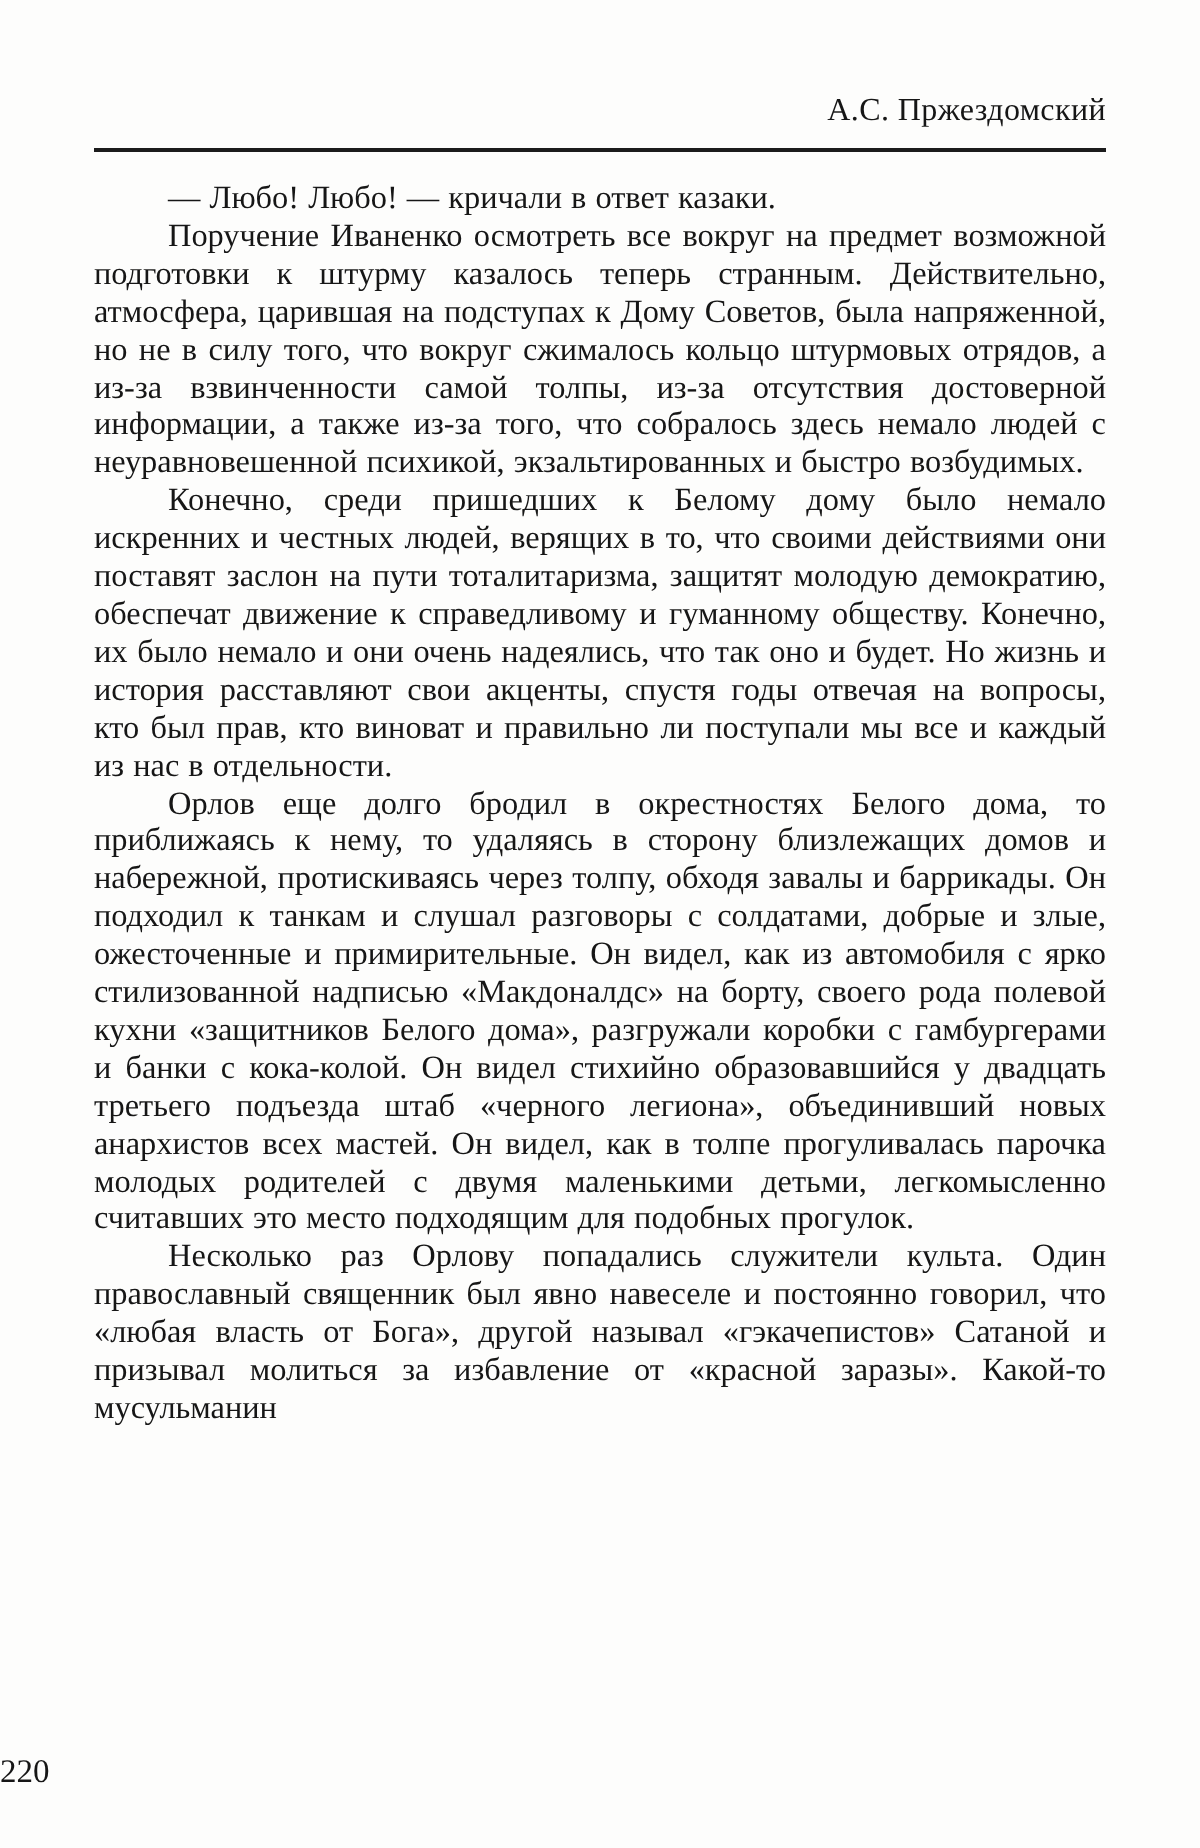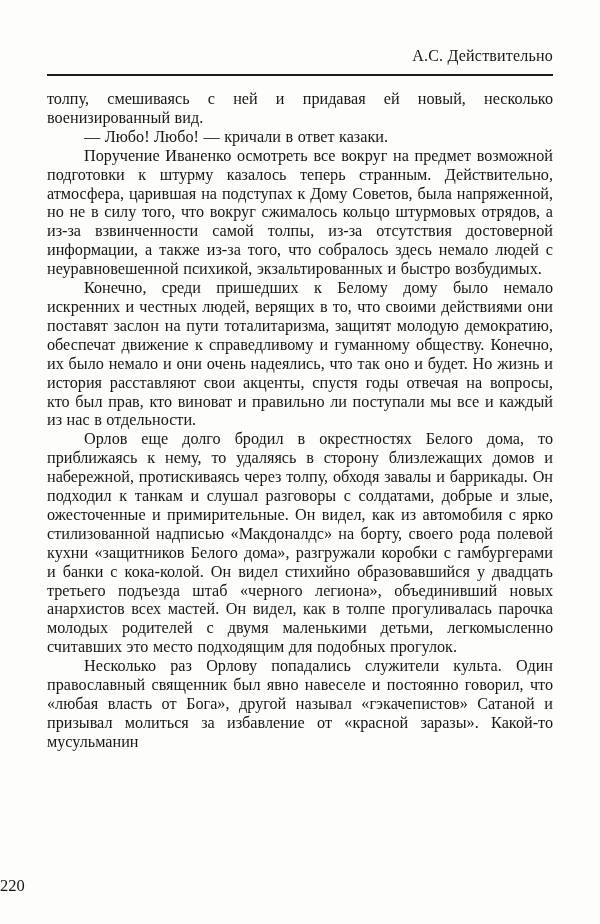--- a/index.html
+++ b/index.html
@@ -56,27 +56,26 @@
       font-size: 16.5px;
       color: #161616;
     }
   </style>
 </head>
 <body>
 
 <div class="page">
 
   <div class="page-header">
-    <span>А.С. Действительно</span>
+    <span>А.С. Пржездомский</span>
   </div>
 
   <hr class="header-rule">
 
   <div class="body-text" lang="ru">
-    <p class="no-indent">толпу, смешиваясь с ней и придавая ей новый, несколько военизированный вид.</p>
     <p>— Любо! Любо! — кричали в ответ казаки.</p>
     <p>Поручение Иваненко осмотреть все вокруг на предмет возможной подготовки к штурму казалось теперь странным. Действительно, атмосфера, царившая на подступах к Дому Советов, была напряженной, но не в силу того, что вокруг сжималось кольцо штурмовых отрядов, а из-за взвинченности самой толпы, из-за отсутствия достоверной информации, а также из-за того, что собралось здесь немало людей с неуравновешенной психикой, экзальтированных и быстро возбудимых.</p>
     <p>Конечно, среди пришедших к Белому дому было немало искренних и честных людей, верящих в то, что своими действиями они поставят заслон на пути тоталитаризма, защитят молодую демократию, обеспечат движение к справедливому и гуманному обществу. Конечно, их было немало и они очень надеялись, что так оно и будет. Но жизнь и история расставляют свои акценты, спустя годы отвечая на вопросы, кто был прав, кто виноват и правильно ли поступали мы все и каждый из нас в отдельности.</p>
     <p>Орлов еще долго бродил в окрестностях Белого дома, то приближаясь к нему, то удаляясь в сторону близлежащих домов и набережной, протискиваясь через толпу, обходя завалы и баррикады. Он подходил к танкам и слушал разговоры с солдатами, добрые и злые, ожесточенные и примирительные. Он видел, как из автомобиля с ярко стилизованной надписью «Макдоналдс» на борту, своего рода полевой кухни «защитников Белого дома», разгружали коробки с гамбургерами и банки с кока-колой. Он видел стихийно образовавшийся у двадцать третьего подъезда штаб «черного легиона», объединивший новых анархистов всех мастей. Он видел, как в толпе прогуливалась парочка молодых родителей с двумя маленькими детьми, легкомысленно считавших это место подходящим для подобных прогулок.</p>
     <p>Несколько раз Орлову попадались служители культа. Один православный священник был явно навеселе и постоянно говорил, что «любая власть от Бога», другой называл «гэкачепистов» Сатаной и призывал молиться за избавление от «красной заразы». Какой-то мусульманин</p>
   </div>
 
   <div class="page-number">220</div>
 
 </div>

